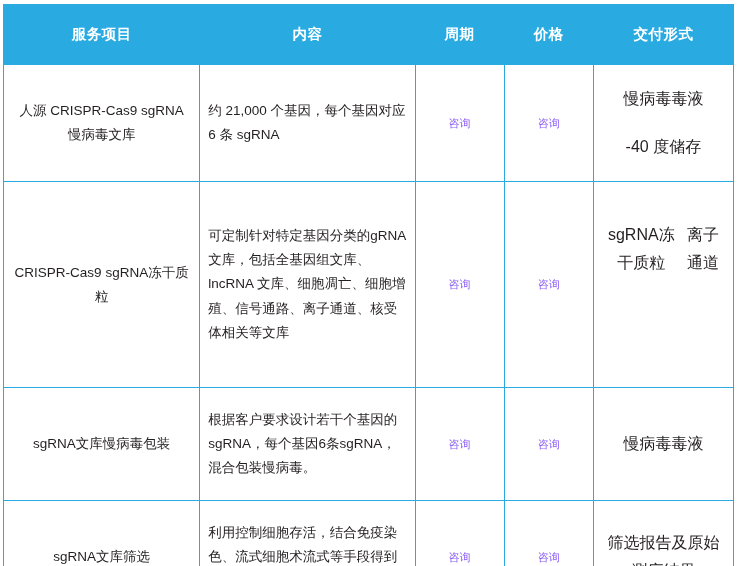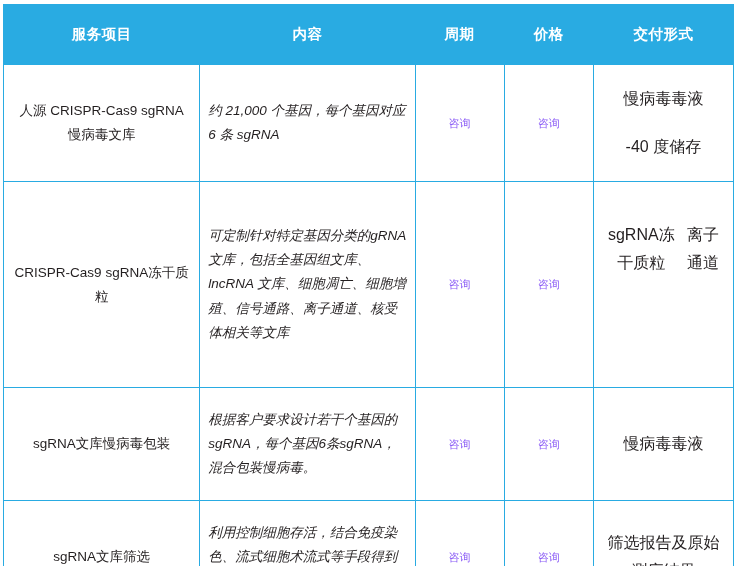--- a/index.html
+++ b/index.html
@@ -50,21 +50,20 @@
     text-align: center;
     font-size: 13.5px;
     line-height: 1.75;
     color: #231f20;
   }
   td.cell-content {
     text-align: left;
     font-size: 13.5px;
     line-height: 1.78;
     color: #231f20;
-    font-style: italic;
   }
   td.cell-cycle, td.cell-price {
     text-align: center;
     font-size: 11px;
     color: #8b5cf6;
   }
   td.cell-delivery {
     text-align: center;
     font-size: 16px;
     line-height: 1.75;

